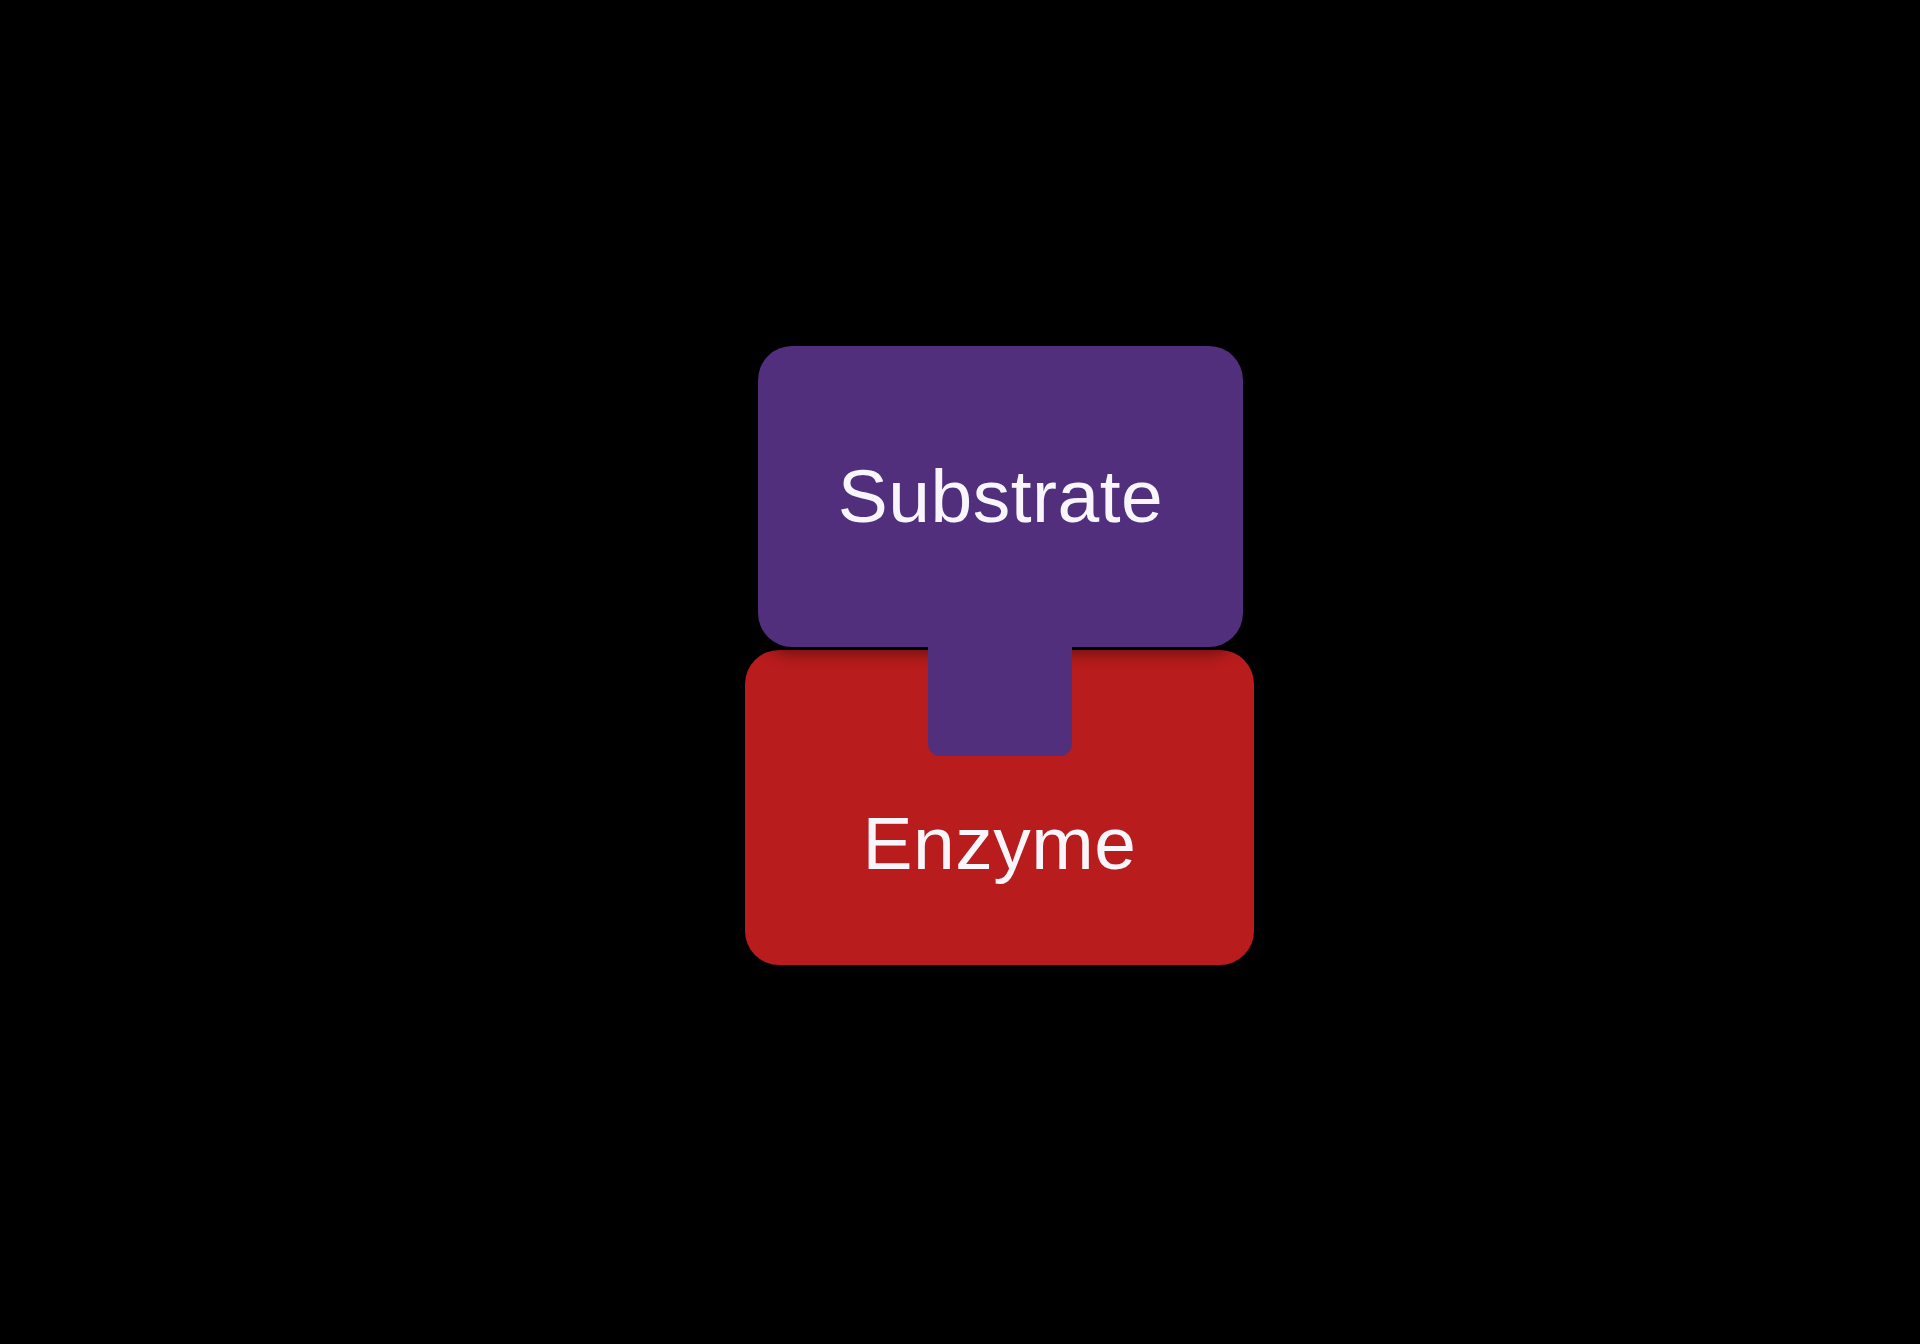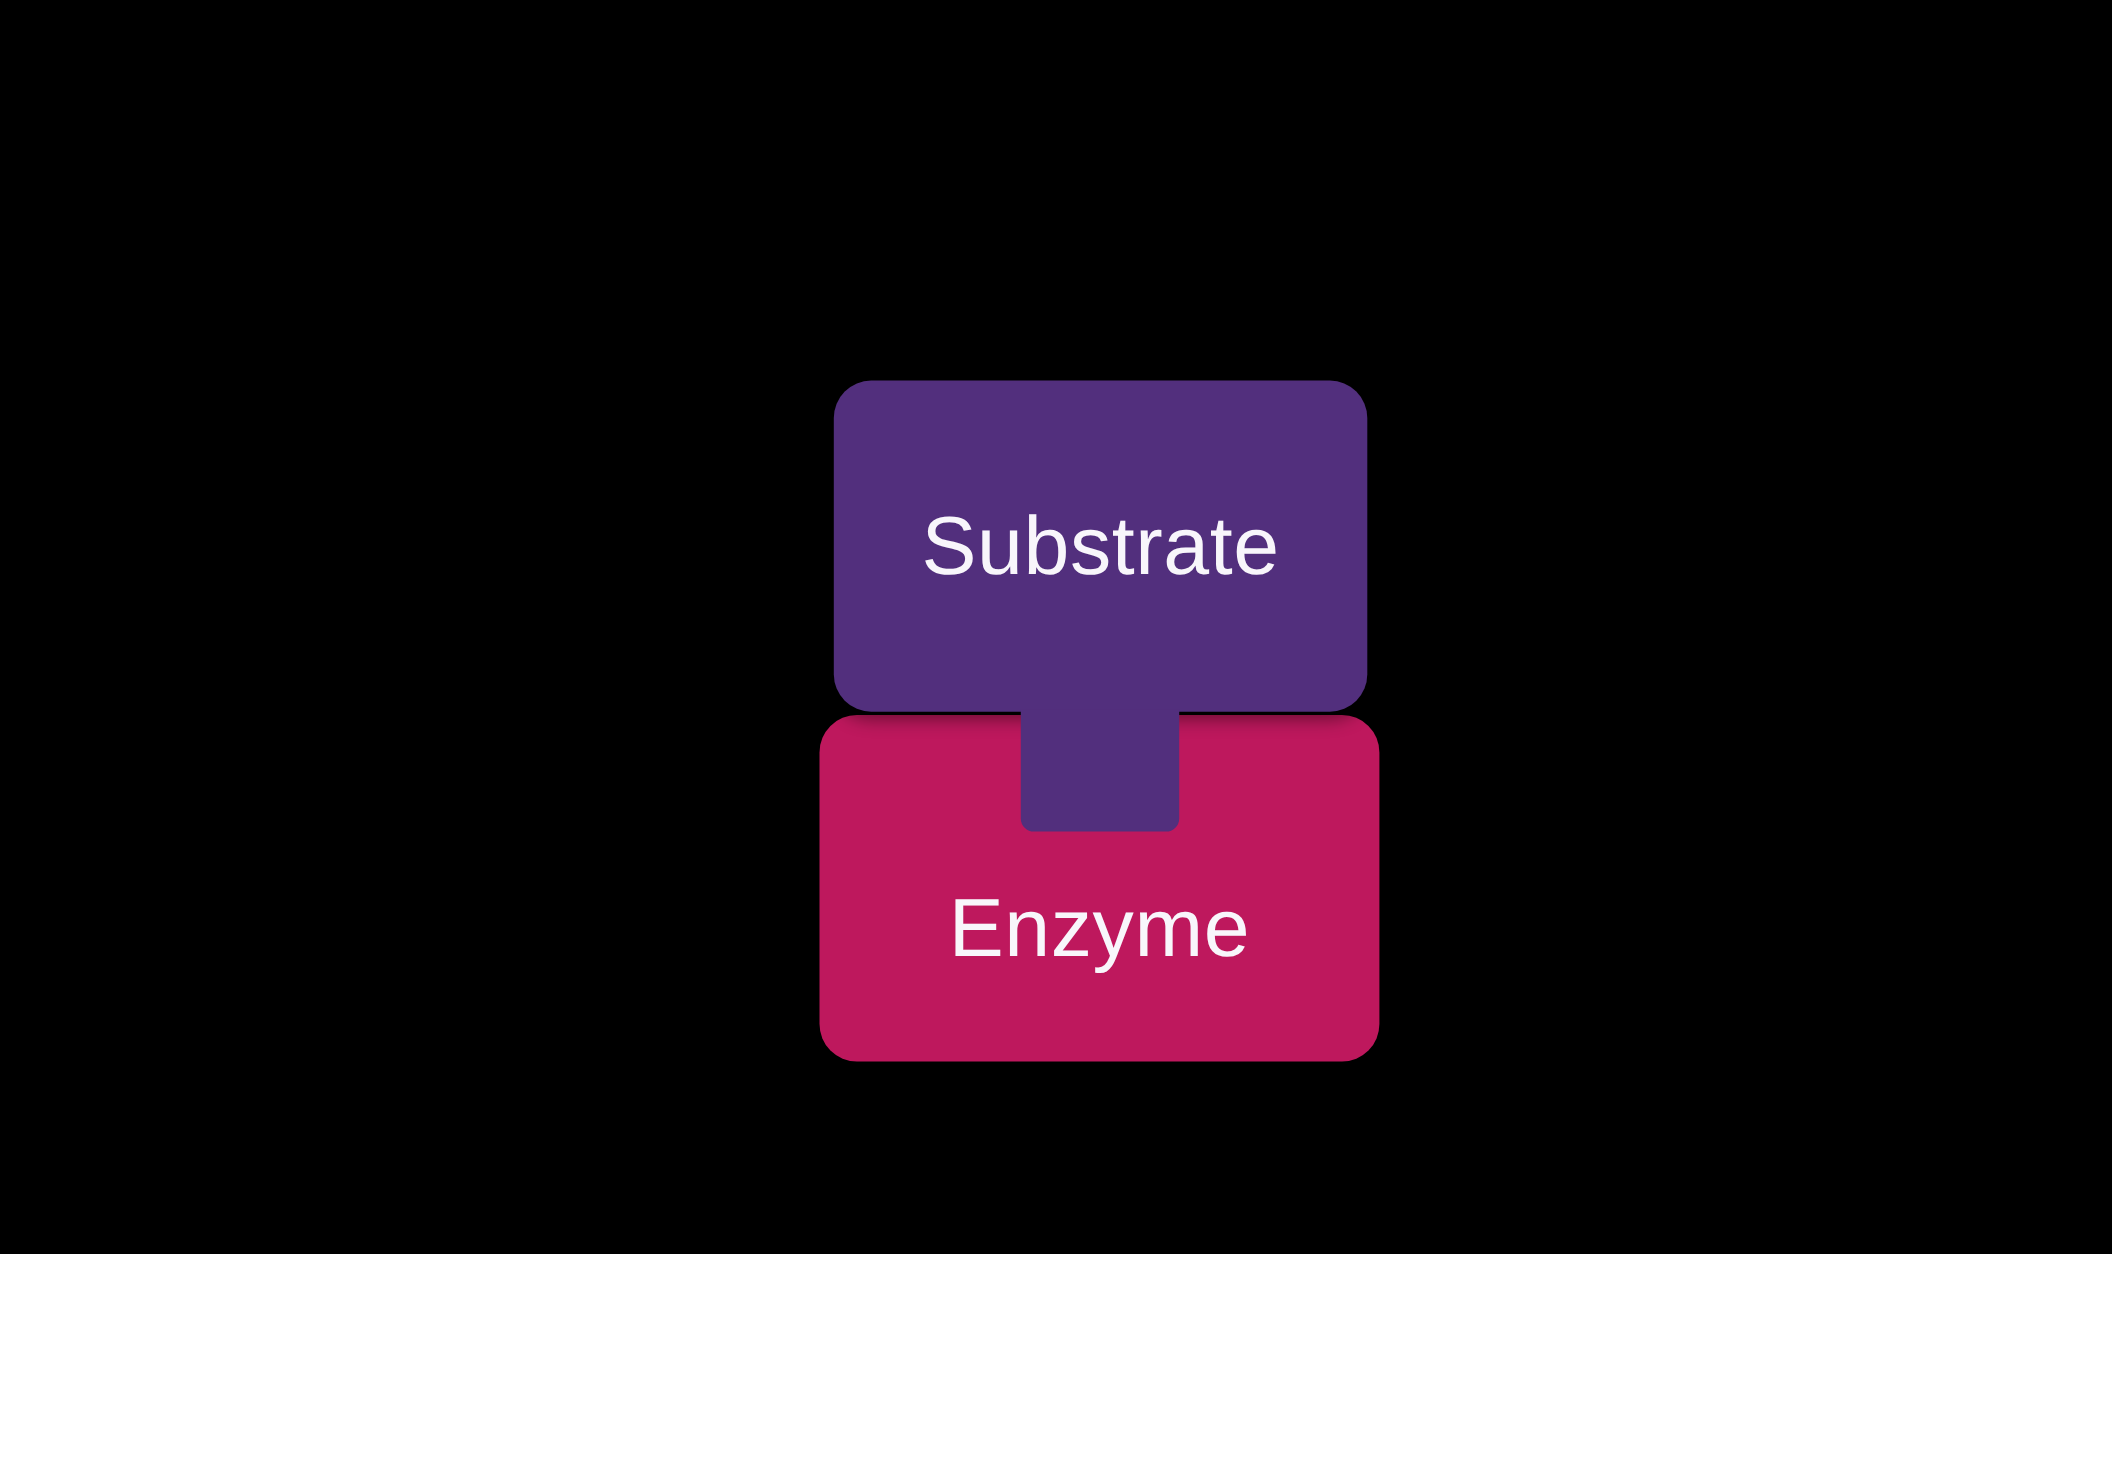--- a/index.html
+++ b/index.html
@@ -8,21 +8,21 @@
   }
   body {
     width: 1920px;
     height: 1344px;
     overflow: hidden;
     font-family: "Liberation Sans", sans-serif;
   }
   .canvas {
     position: relative;
     width: 1920px;
-    height: 1140px;
+    height: 1344px;
     background: #000000;
   }
   .node {
     position: absolute;
     display: flex;
     align-items: center;
     justify-content: center;
     box-sizing: border-box;
   }
   .node-label {
@@ -65,17 +65,17 @@
 <body>
 
 <div class="canvas" style="background: rgb(0, 0, 0);">
 
   <div class="node node-substrate" style="background: rgb(82, 47, 125);">
     <span class="node-label" style="color: rgb(248, 246, 251);">Substrate</span>
   </div>
 
   <div class="substrate-tab" style="background: rgb(82, 47, 125);"></div>
 
-  <div class="node node-enzyme" style="background: #be185d;">
+  <div class="node node-enzyme" style="background: #b91c1c;">
     <span class="node-label" style="color: rgb(248, 246, 251);">Enzyme</span>
   </div>
 
 </div>
 
 </body></html>

